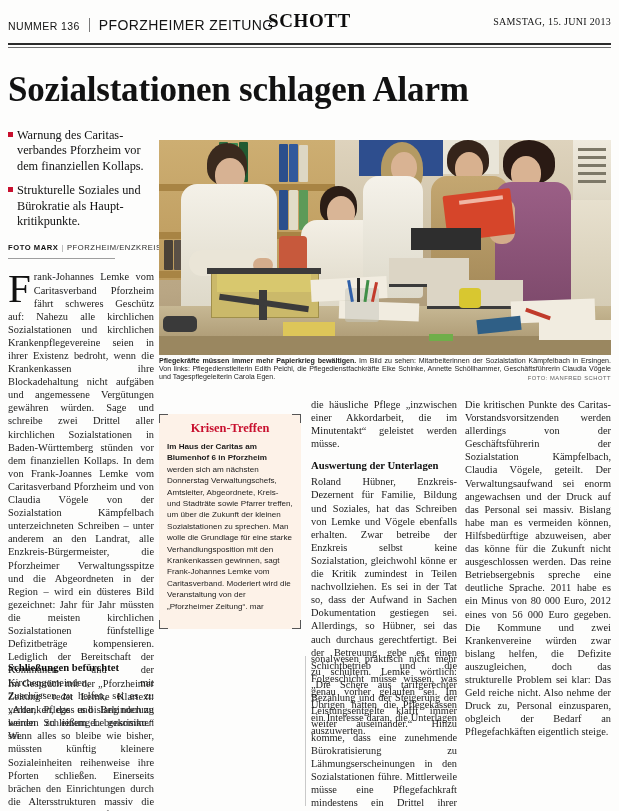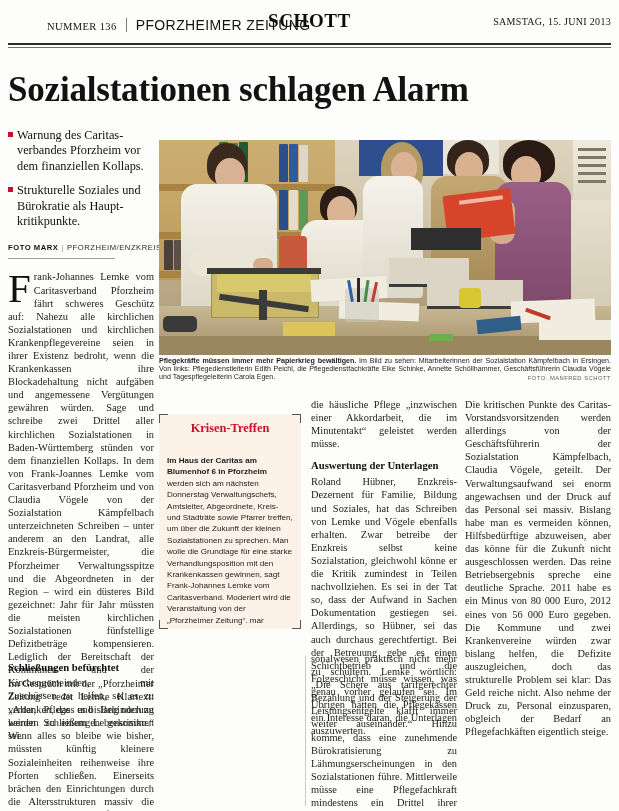--- a/index.html
+++ b/index.html
@@ -33,25 +33,24 @@
     height: 22px;
     display: flex;
     align-items: baseline;
   }
   .mast-left {
     display: flex;
     align-items: baseline;
     white-space: nowrap;
   }
   .mast-number {
-    font-family: Liberation Serif, serif;
+    font-family: Liberation Sans, sans-serif;
     font-size: 10.5px;
     letter-spacing: 0.4px;
     color: #141414;
-    margin-left: 39px;
   }
   .mast-sep {
     display: inline-block;
     width: 1px;
     height: 14px;
     background: #7a7a7a;
     margin: 0 9px;
     position: relative;
     top: 2px;
   }
@@ -288,21 +287,21 @@
   .krisen .v {
     position: absolute;
     width: 1px; height: 9px; background: #555;
   }
   .krisen-title {
     font-family: "Liberation Serif", serif;
     font-weight: bold;
     font-size: 12.4px;
     color: #c8102e;
     text-align: center;
-    margin-bottom: 19px;
+    margin-bottom: 5px;
   }
   .krisen-body {
     font-family: "Liberation Sans", sans-serif;
     font-size: 8.1px;
     line-height: 11.4px;
     color: #1c1c1c;
     text-align: left;
   }
   .krisen-body b { font-weight: bold; }
 

